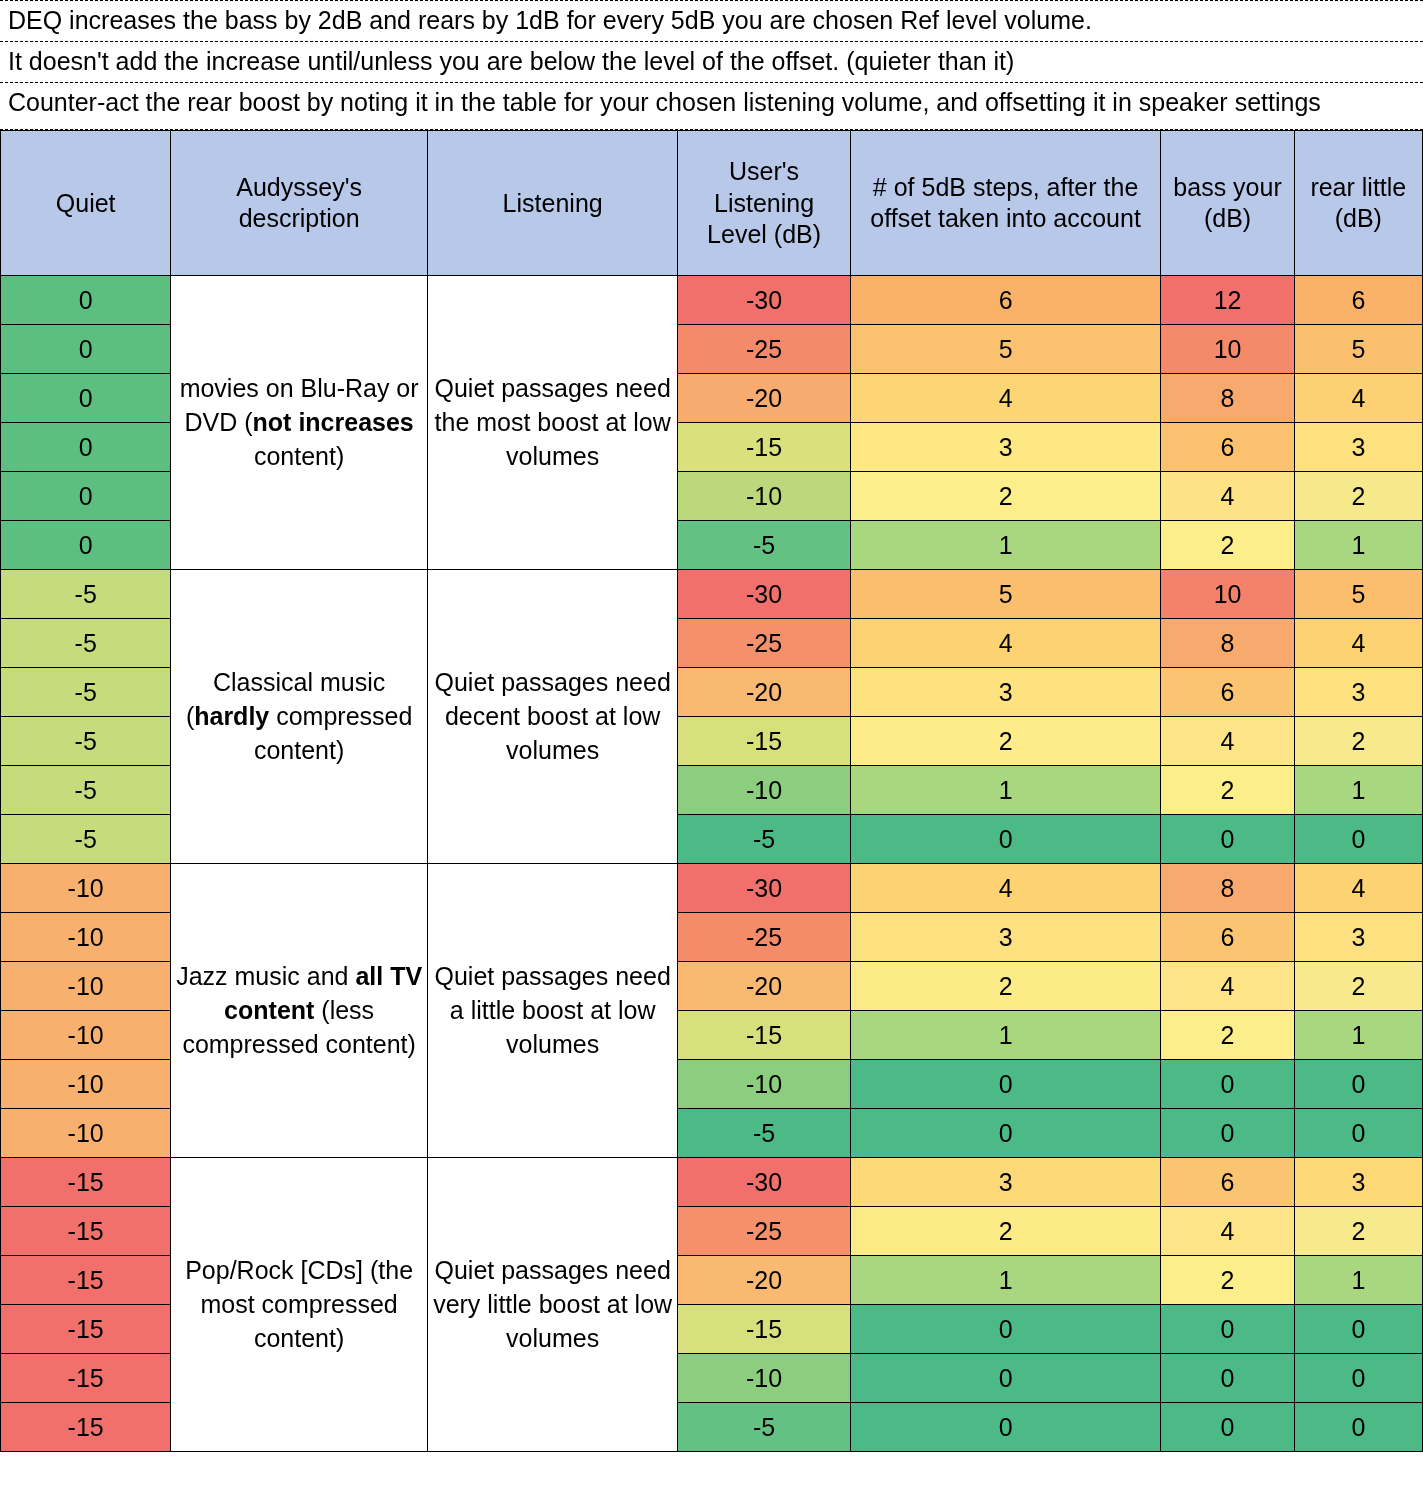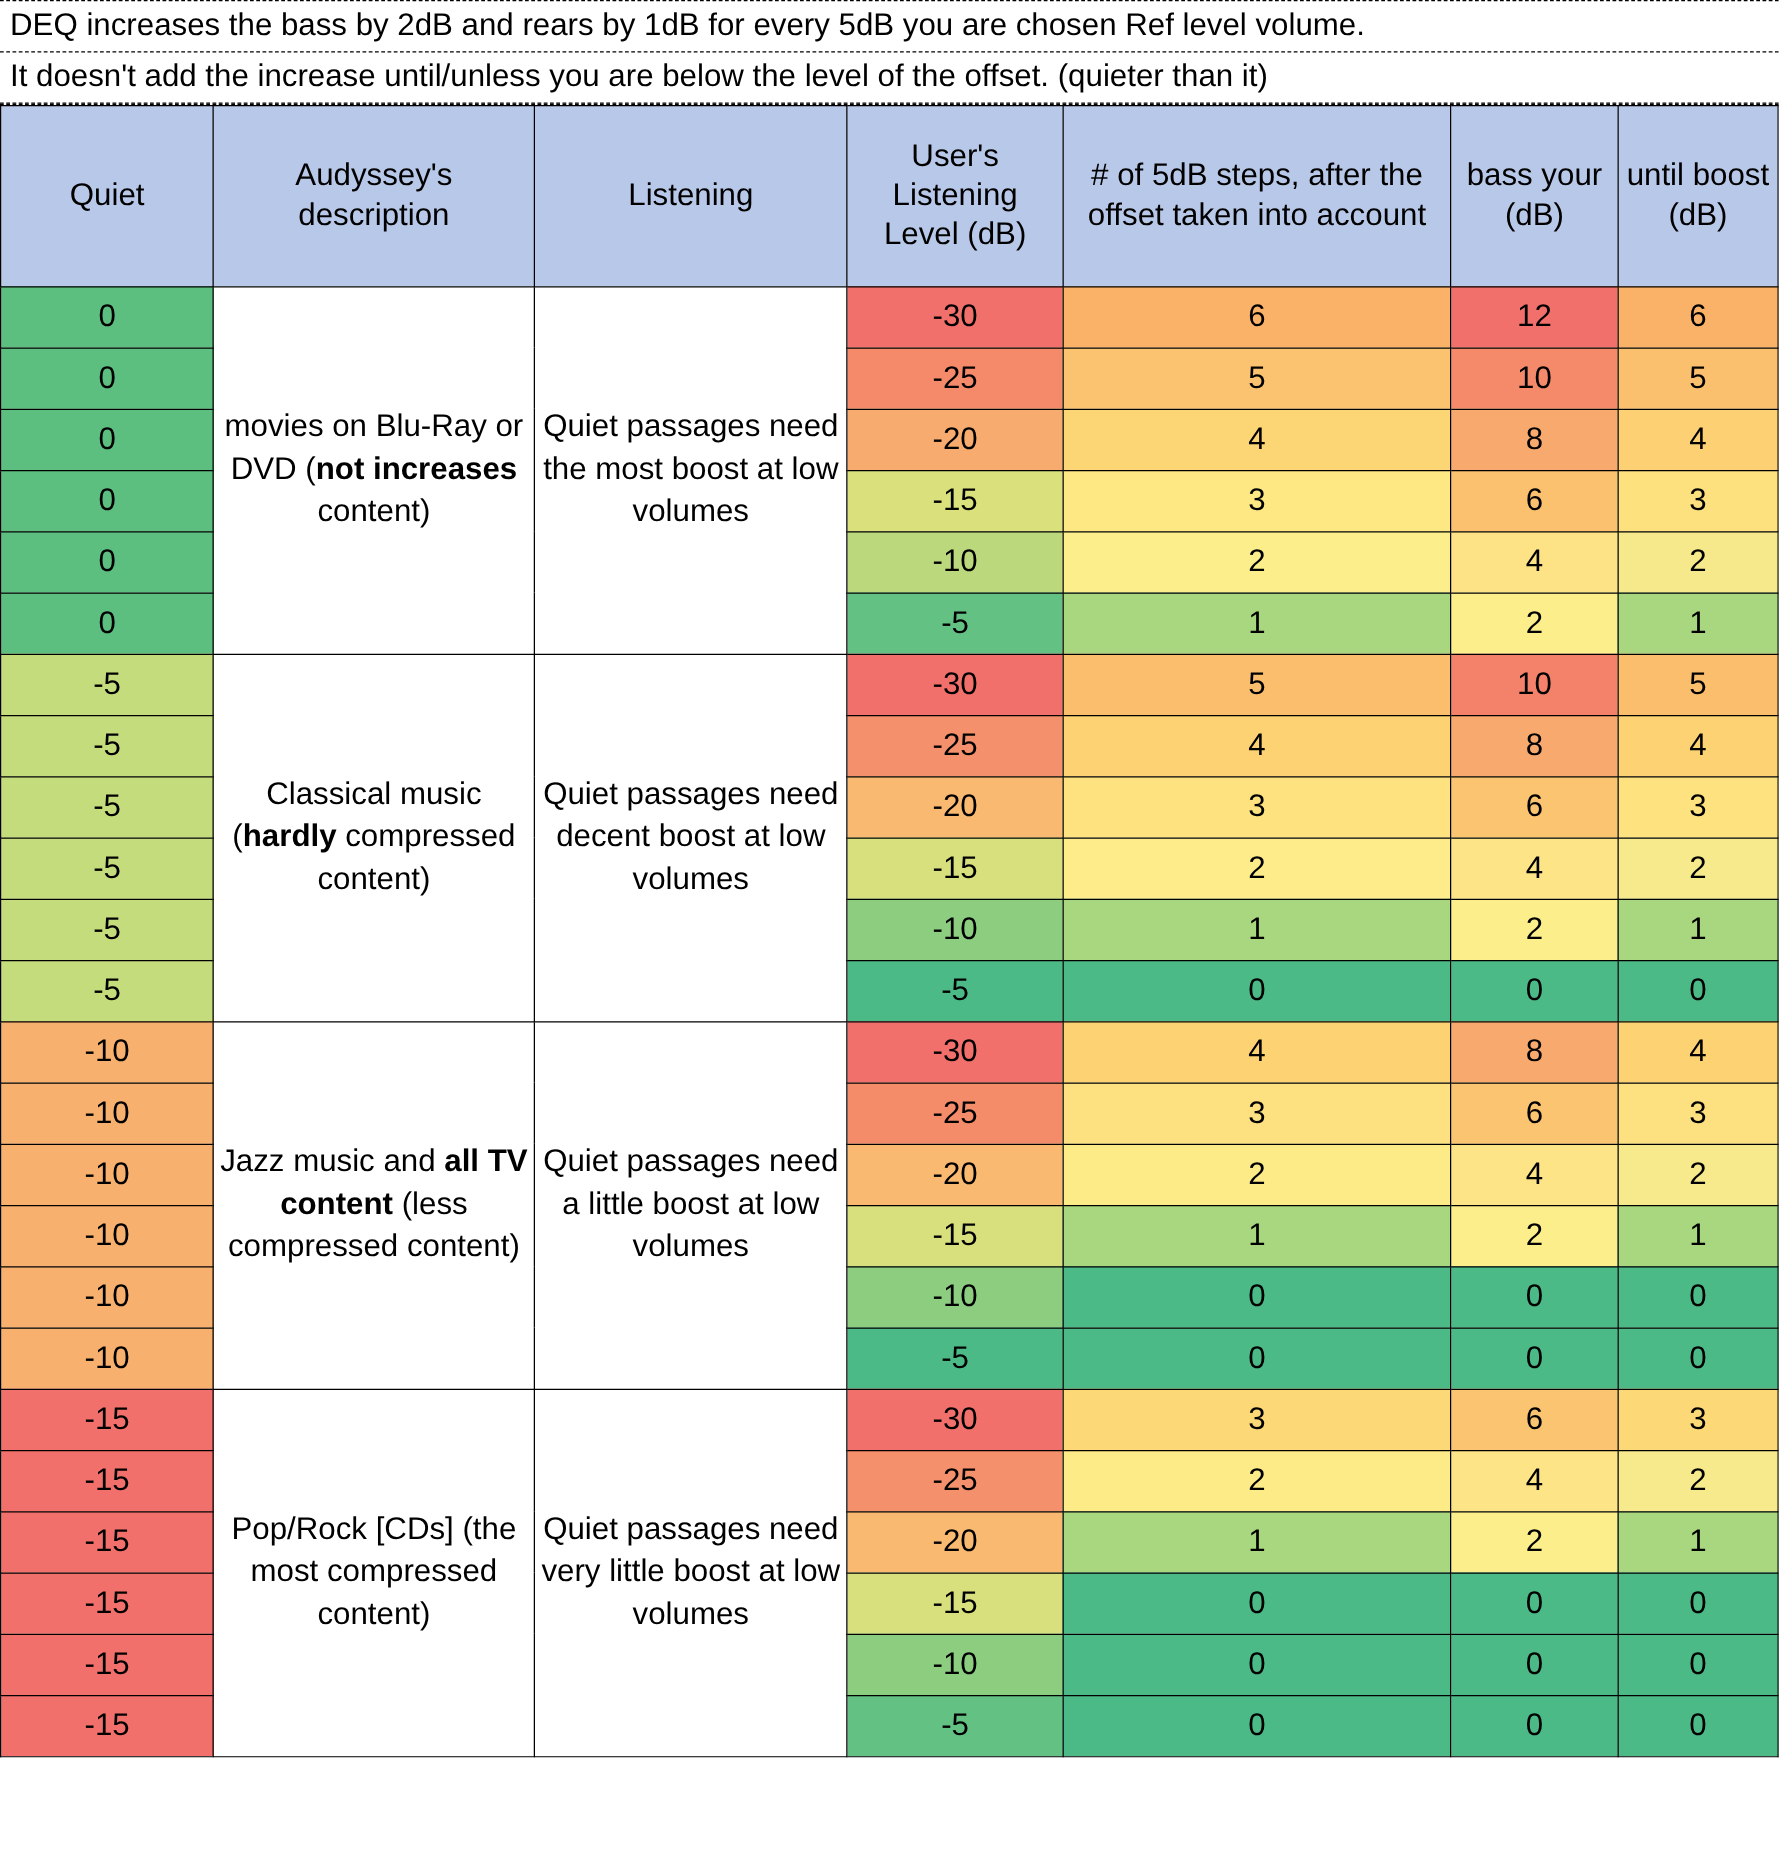--- a/index.html
+++ b/index.html
@@ -74,41 +74,42 @@
   tbody tr { height: 49px; }
 </style>
 </head>
 <body>
 
 <div class="page">
 
   <div class="notes">
     <div class="note-line">DEQ increases the bass by 2dB and rears by 1dB for every 5dB you are chosen Ref level volume.</div>
     <div class="note-line">It doesn't add the increase until/unless you are below the level of the offset. (quieter than it)</div>
+    <div class="note-line wrap">Counter-act the rear boost by noting it in the table for your chosen listening volume, and offsetting it in speaker settings</div>
   </div>
 
   <table class="main">
     <colgroup>
       <col class="col-offset">
         <col class="col-desc">
         <col class="col-strat">
       <col class="col-level">
         <col class="col-steps">
         <col class="col-bass">
         <col class="col-rear">
     </colgroup>
     <thead>
       <tr>
         <th>Quiet</th>
         <th>Audyssey's description</th>
         <th>Listening</th>
         <th>User's Listening Level (dB)</th>
         <th># of 5dB steps, after the offset taken into account</th>
         <th>bass your (dB)</th>
-        <th>until boost (dB)</th>
+        <th>rear little (dB)</th>
       </tr>
     </thead>
     <tbody id="tbody">
         <tr>
           <td style="background: rgb(92, 191, 127);">0</td>
           <td class="desc" rowspan="6">movies on Blu-Ray or DVD (<b>not increases</b> content)</td>
           <td class="strat" rowspan="6">Quiet passages need the most boost at low volumes</td>
           <td style="background: rgb(242, 112, 107);">-30</td>
           <td style="background: rgb(249, 178, 104);">6</td>
           <td style="background: rgb(242, 112, 107);">12</td>

